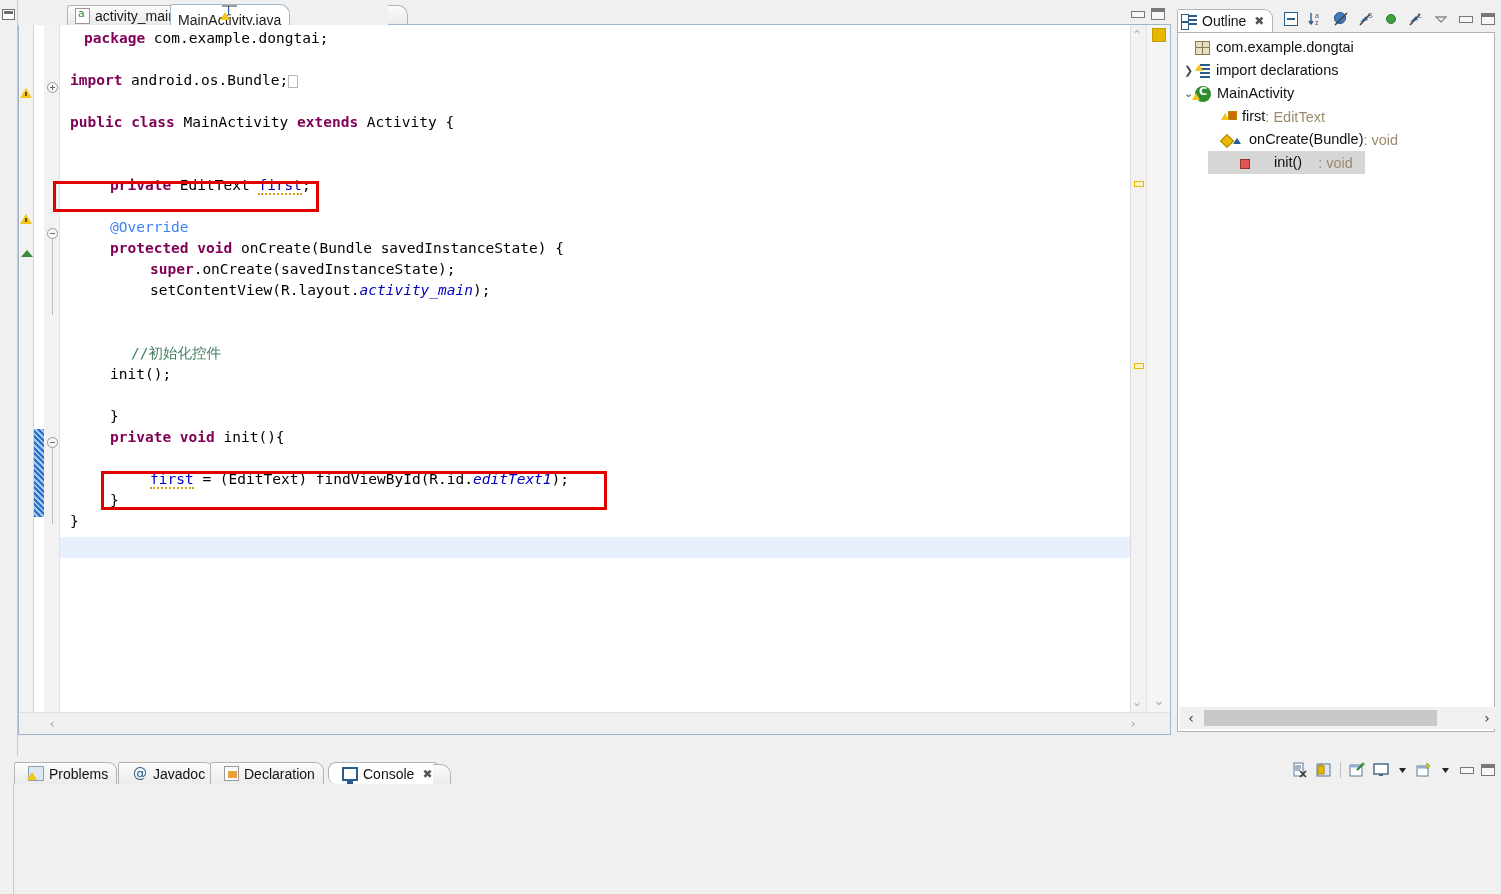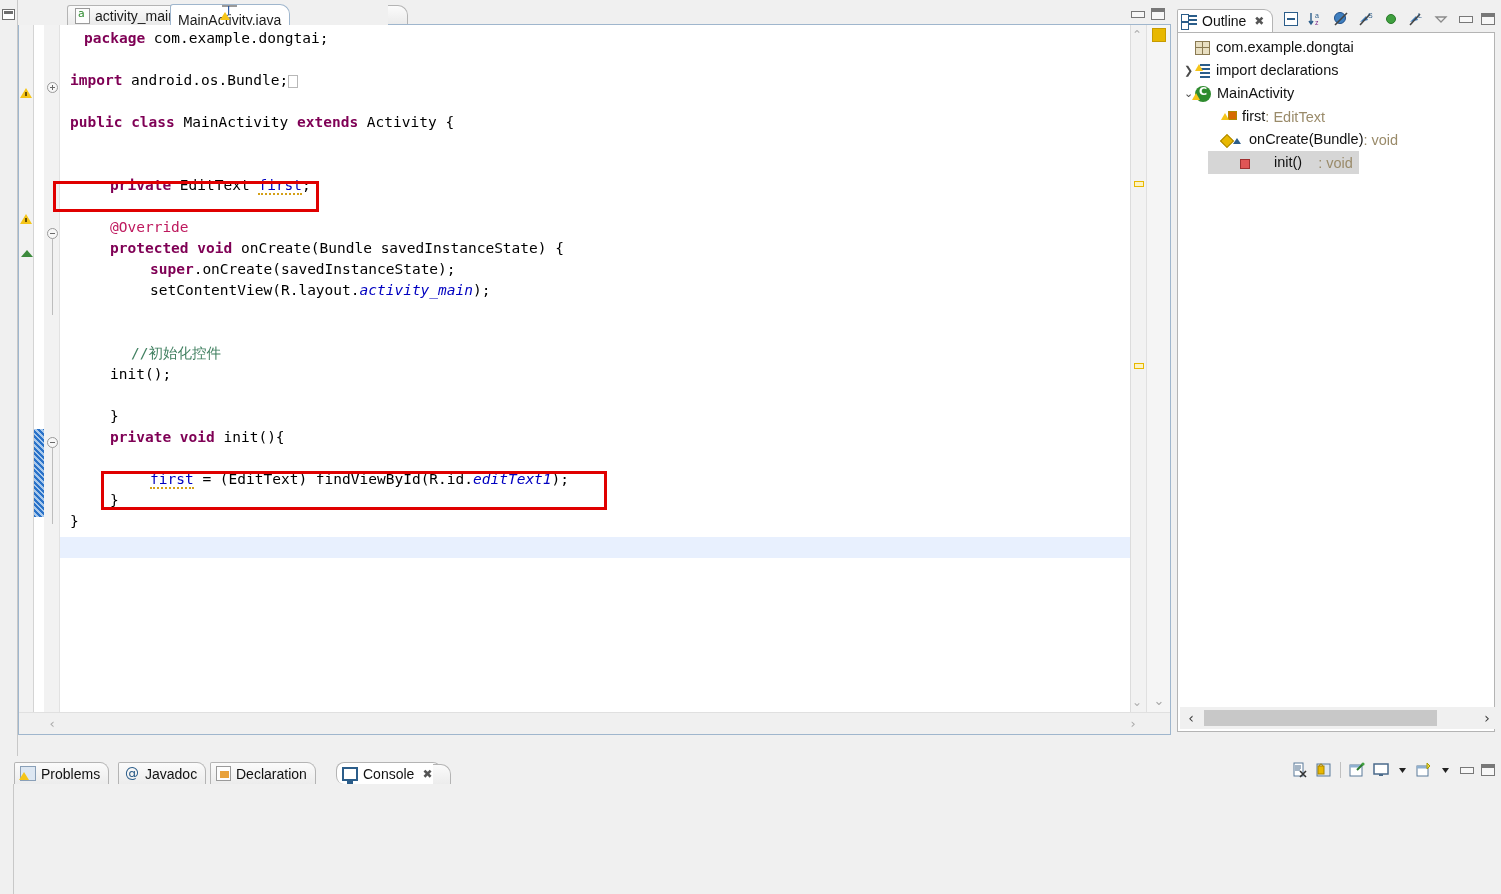--- a/index.html
+++ b/index.html
@@ -139,21 +139,21 @@
   
   .code-line {
     position: absolute; left: 10px; height: 21px; line-height: 21px;
     font-family: "DejaVu Sans Mono", monospace; font-size: 14.5px;
     white-space: pre; color: #000000;
   }
   .kw   { color: #7f0055; font-weight: bold; }
   .fld  { color: #0000c0; }
   .sfld { color: #0000c0; font-style: italic; }
   .cmt  { color: #3f7f5f; }
-  .ann  { color: #be185d; }
+  .ann  { color: #3b82f6; }
   .squig {
     border-bottom: 2px dotted #d4a017;
     padding-bottom: 0px;
   }
   
   #cur-line {
     position: absolute; left: 0; right: 0; height: 21px;
     background: #e8f0fe;
   }
 
@@ -268,30 +268,30 @@
   #olh-r { right: 0; }
 
   
   #bottom-panel {
     position: absolute; left: 0; top: 758px; width: 1501px; height: 136px;
     background: #f0f0f0;
   }
   #bottom-tabrow { position: absolute; left: 14px; top: 2px; height: 24px; }
   .btab {
     position: absolute; top: 2px; height: 22px;
-    display: flex; align-items: center; gap: 5px; padding: 0 8px 0 5px;
+    display: flex; align-items: center; gap: 5px; padding: 0 8px 0 13px;
     border: 1px solid #b4b4b4; border-bottom: none; border-radius: 2px 9px 0 0;
     font-size: 14px; color: #111; white-space: nowrap;
     background: linear-gradient(#fbfbfb,#ececec);
   }
   .btab.active { background: #ffffff; border-color: #b4b4b4; }
   #bt-problems   { left: 0px; }
   #bt-javadoc    { left: 104px; }
   #bt-declaration{ left: 196px; }
-  #bt-console    { left: 322px; border-radius: 8px; }
+  #bt-console    { left: 314px; border-radius: 8px; }
   #btab-tail {
     position: absolute; left: 419px; top: 4px; width: 18px; height: 20px;
     border-right: 1px solid #b4b4b4; border-top: 1px solid #b4b4b4;
     border-radius: 0 10px 0 0; background: linear-gradient(#fbfbfb,#ececec);
   }
   #bottom-toolbar {
     position: absolute; right: 6px; top: 4px; display: flex; align-items: center; gap: 8px;
   }
   #console-body {
     position: absolute; left: 14px; top: 26px; right: 2px; bottom: 0;
@@ -596,21 +596,21 @@
             <span class="ic ic-field" style="margin-right: 6px;"></span>
             <span class="ol-label">first</span>
             <span class="ol-type"> : EditText</span>
           </div>
           <div class="ol-row" style="top: 95px; left: 30px;">
             <span class="ol-arrow"></span>
             <span class="ic ic-method" style="margin-right: 6px;"></span>
             <span class="ol-label">onCreate(Bundle)</span>
             <span class="ol-type"> : void</span>
           </div>
-          <div class="ol-row ol-sel" style="top: 118px; left: 30px; padding-right: 6px; gap: 16px;">
+          <div class="ol-row ol-sel" style="top: 118px; left: 30px; padding-right: 12px; gap: 16px;">
             <span class="ol-arrow"></span>
             <span class="ic ic-private" style="margin-right: 6px;"></span>
             <span class="ol-label">init()</span>
             <span class="ol-type"> : void</span>
           </div>
         </div>
       <div id="outline-hscroll">
         <div class="olh-arrow" id="olh-l">‹</div>
         <div id="olh-thumb"></div>
         <div class="olh-arrow" id="olh-r">›</div>

